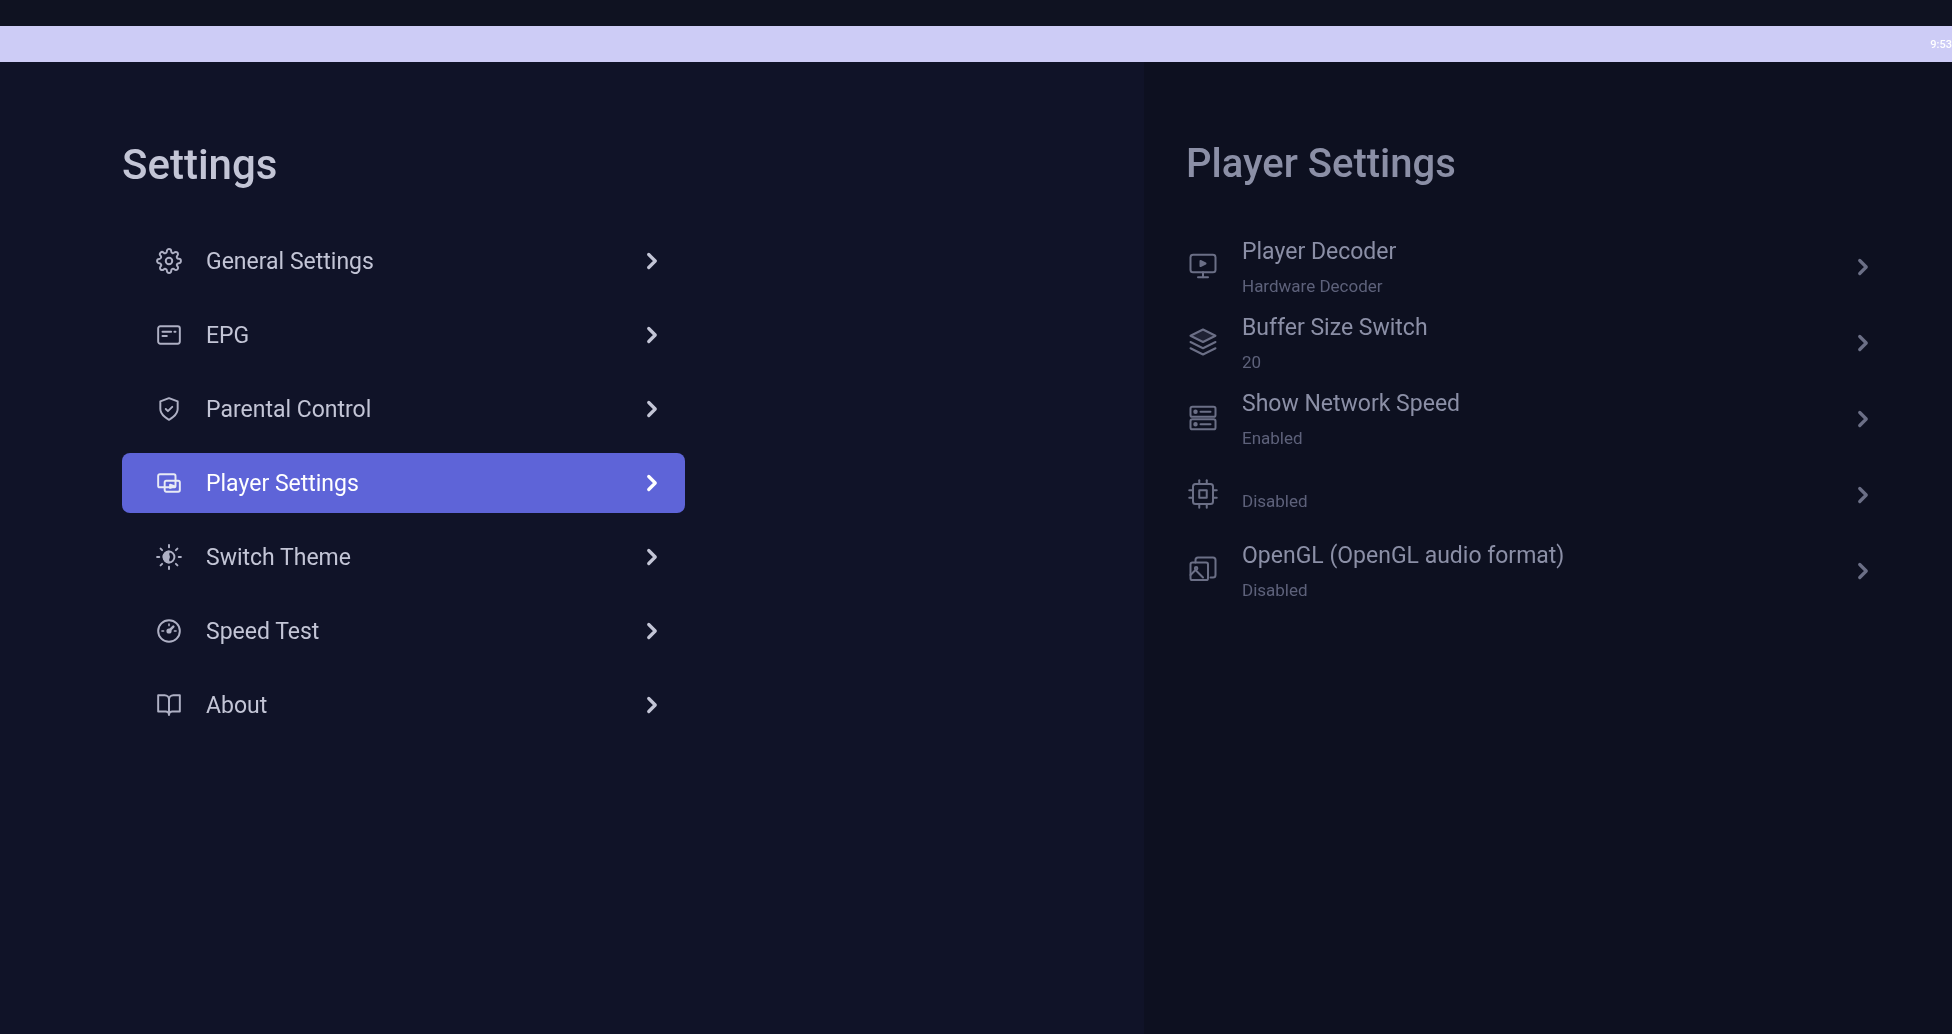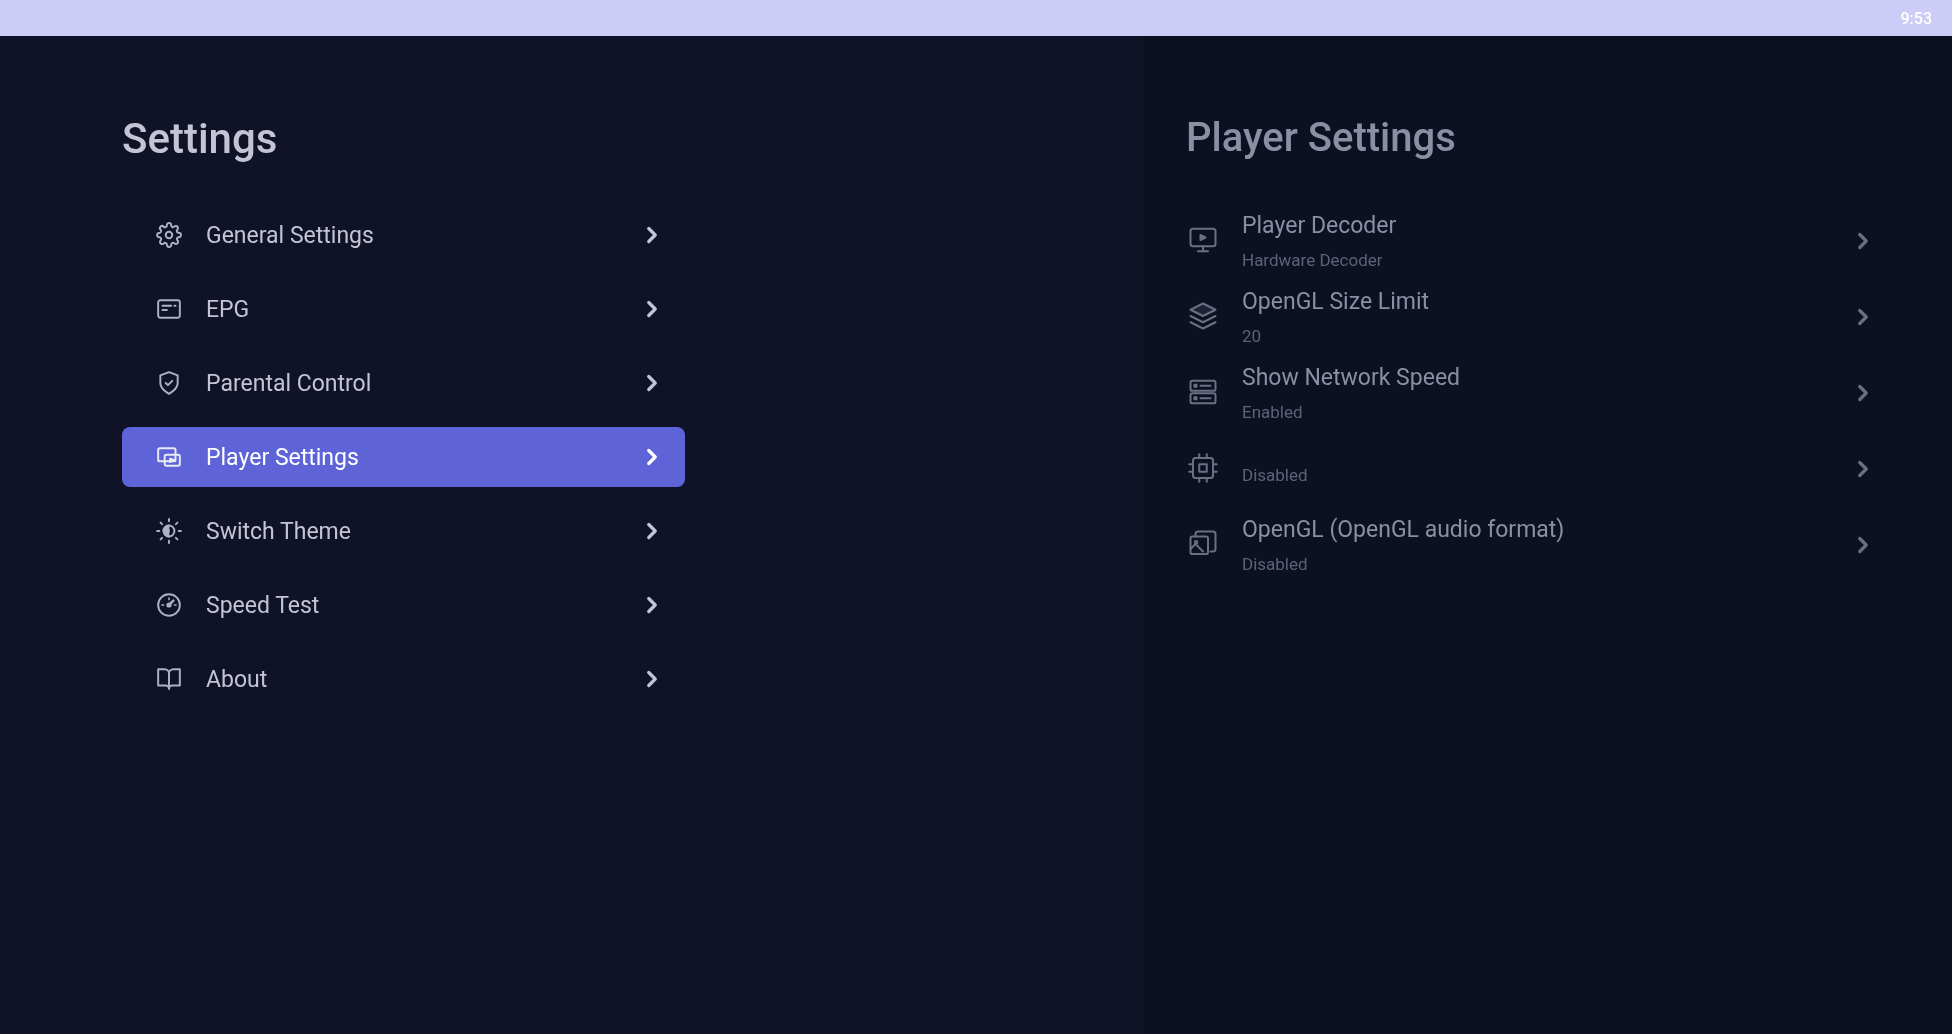--- a/index.html
+++ b/index.html
@@ -13,24 +13,24 @@
       width: 1952px;
       height: 1034px;
       overflow: hidden;
     }
     .status-bar {
       height: 36px;
       background: #cdccf6;
       display: flex;
       justify-content: flex-end;
       align-items: center;
-      padding-right: 20px;
       color: #ffffff;
-      font-size: 16px;
+      font-size: 11px;
       font-weight: 500;
+      margin-top: 26px;
     }
     .main-container {
       display: flex;
       height: calc(100% - 36px);
     }
     .left-panel {
       width: 1144px;
       background: #101328;
       padding: 78px 0 0 122px;
     }
@@ -294,21 +294,21 @@
 
       <div class="detail-item">
         <span class="detail-item-icon">
           <svg width="30" height="30" viewBox="0 0 24 24" fill="none" stroke="currentColor" stroke-width="1.6" stroke-linecap="round" stroke-linejoin="round">
               <polygon points="12 2 2 7 12 12 22 7 12 2" fill="currentColor" fill-opacity="0.2"></polygon>
               <polyline points="2 17 12 22 22 17"></polyline>
               <polyline points="2 12 12 17 22 12"></polyline>
             </svg>
         </span>
         <div class="detail-text">
-          <span class="detail-title">OpenGL Size Limit</span>
+          <span class="detail-title">Buffer Size Switch</span>
           <span class="detail-subtitle">20</span>
         </div>
         <span class="detail-chevron">
           <svg width="26" height="26" viewBox="0 0 24 24" fill="none" stroke="currentColor" stroke-width="3" stroke-linecap="round" stroke-linejoin="round">
               <polyline points="9 18 15 12 9 6"></polyline>
             </svg>
         </span>
       </div>
 
       <div class="detail-item">

